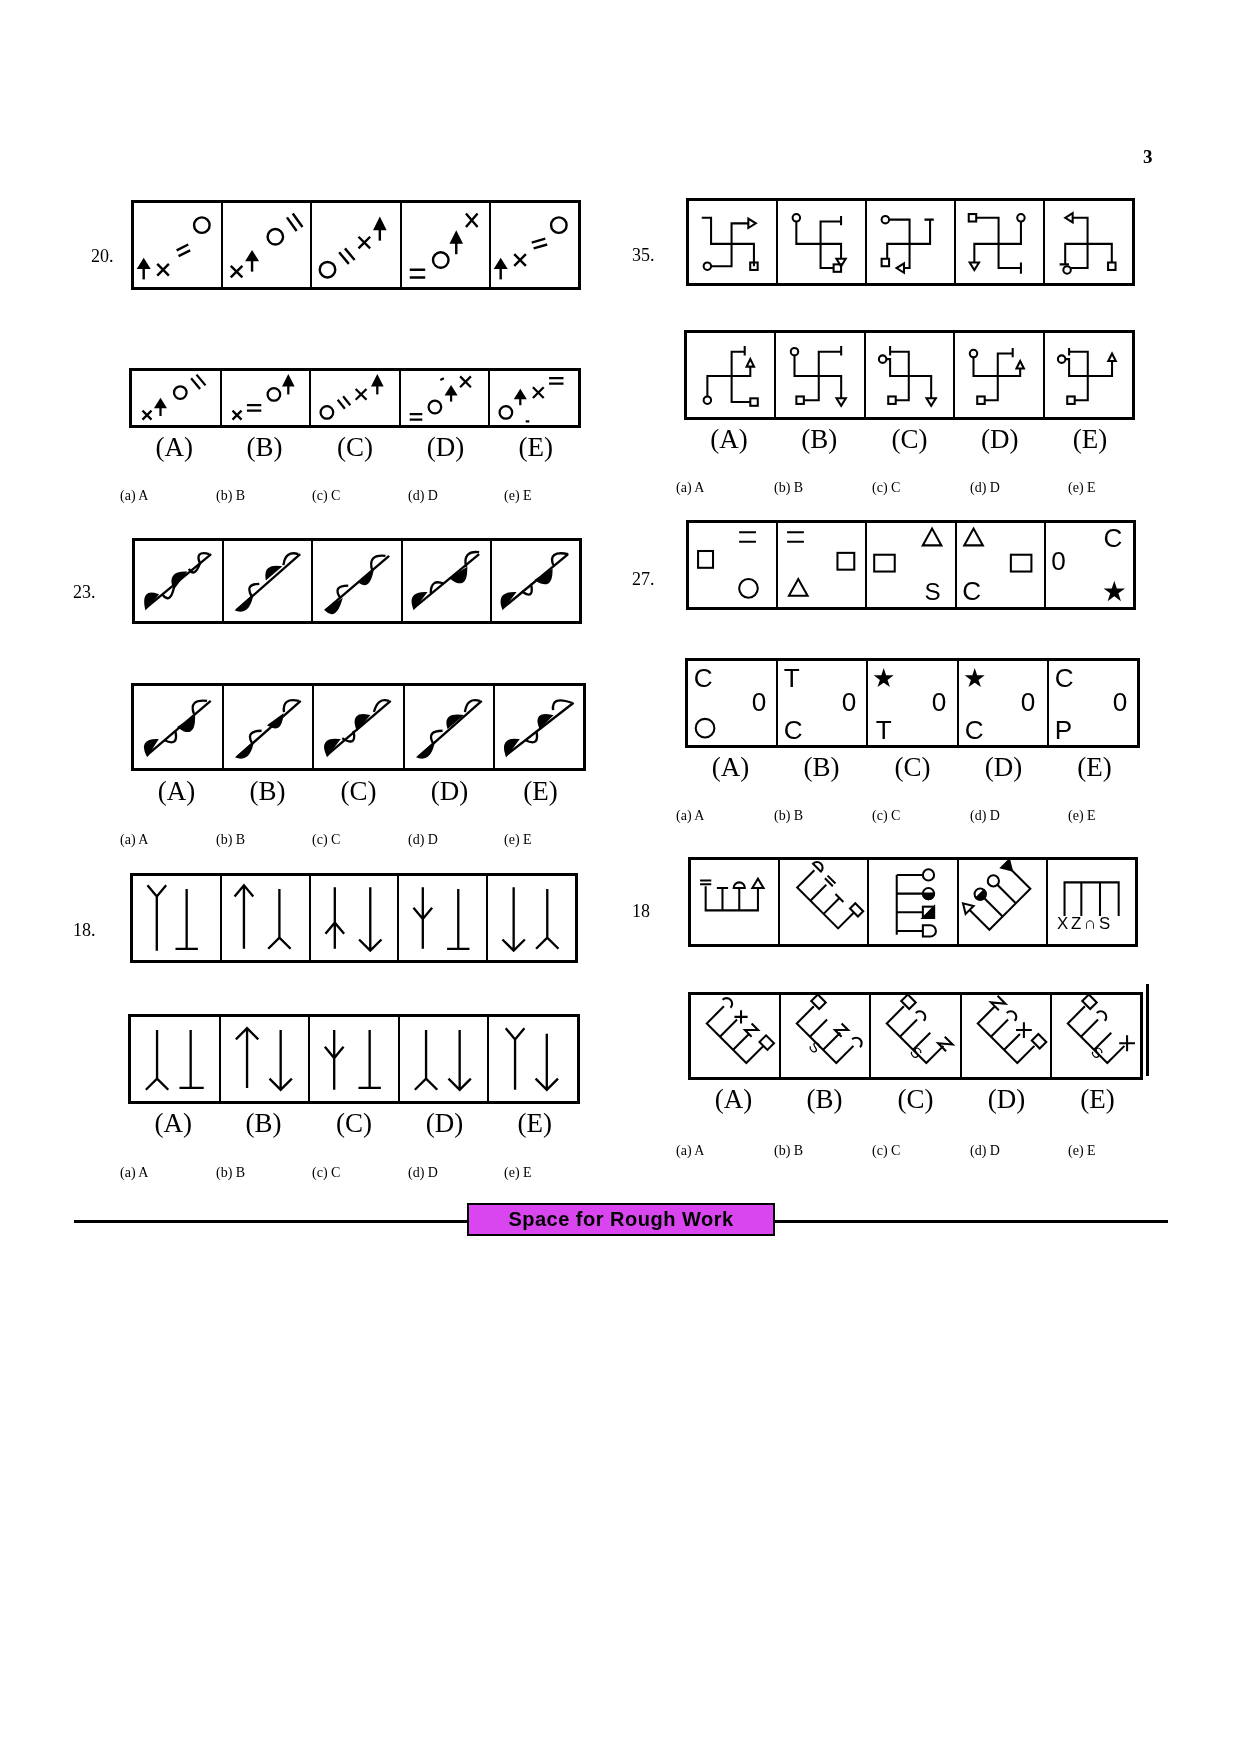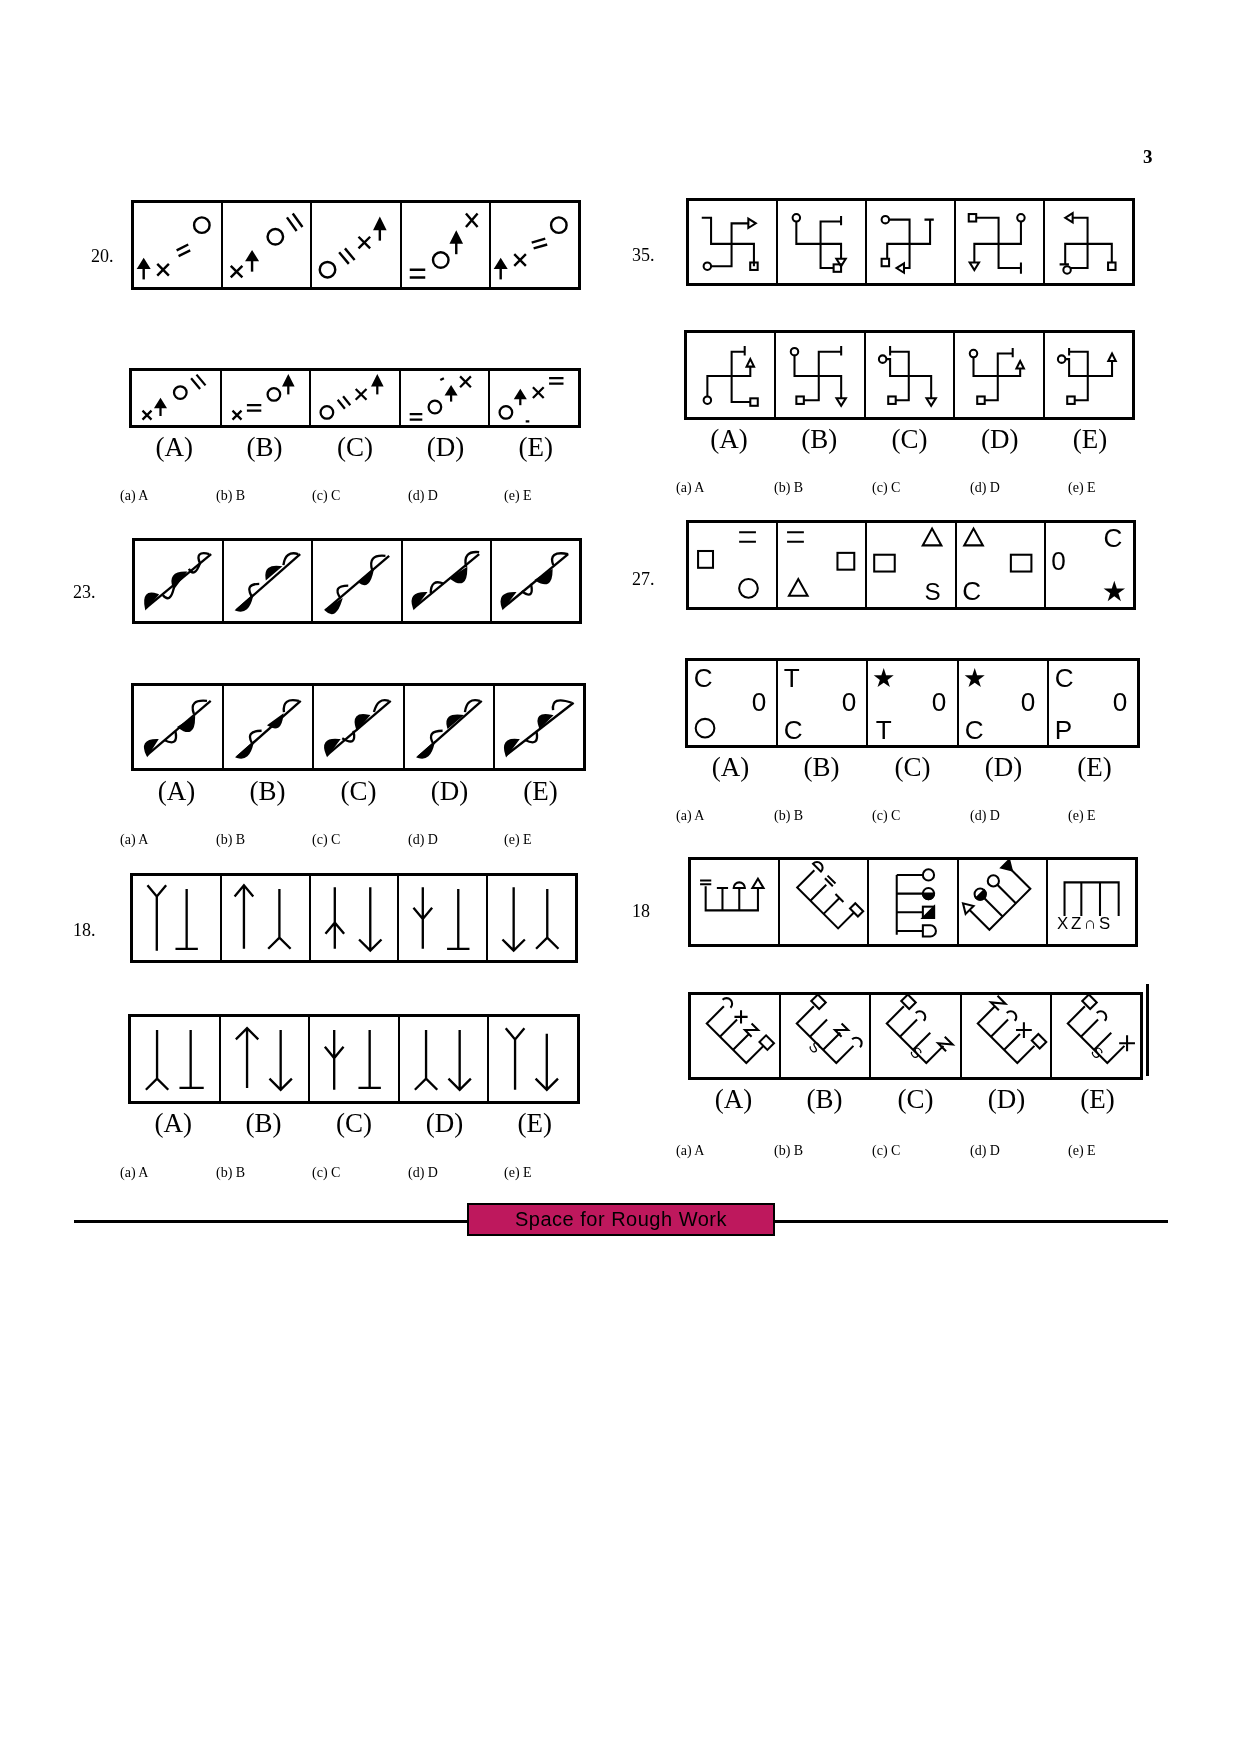--- a/index.html
+++ b/index.html
@@ -9,21 +9,21 @@
   .qnum { font-size:18px; font-family:"Liberation Serif", serif; }
   .strip { display:flex; border:3px solid #000; box-sizing:border-box; background:#fff; }
   .cell { flex:1; border-right:2px solid #000; position:relative; box-sizing:border-box; }
   .cell:last-child { border-right:none; }
   .cell svg { position:absolute; left:0; top:0; width:100%; height:100%; }
   .letters { display:flex; }
   .letters span { flex:1; text-align:center; font-size:27px; font-family:"Liberation Serif", serif; }
   .opts { display:flex; font-size:14px; font-family:"Liberation Serif", serif; }
   .opts span { flex:1; }
   .rough-line { left:74px; width:1094px; top:1220px; height:3px; background:#000; }
-  .rough-box { left:467px; top:1203px; width:308px; height:33px; border:2px solid #000; background:#be185d; box-sizing:border-box; display:flex; align-items:center; justify-content:center; font-family:"Liberation Sans", sans-serif; font-weight:normal; font-size:20px; letter-spacing:0.5px; }
+  .rough-box { left:467px; top:1203px; width:308px; height:33px; border:2px solid #000; background:#d946ef; box-sizing:border-box; display:flex; align-items:center; justify-content:center; font-family:"Liberation Sans", sans-serif; font-weight:bold; font-size:20px; letter-spacing:0.5px; }
 </style>
 </head>
 <body>
 
 <div class="abs page-num">3</div>
 
 <div class="abs qnum" style="left:91px;top:246px;">20.</div>
 <div class="abs strip" style="left:131px;top:200px;width:450px;height:90px;">
   <div class="cell">
       <svg viewBox="0 0 90 85">

